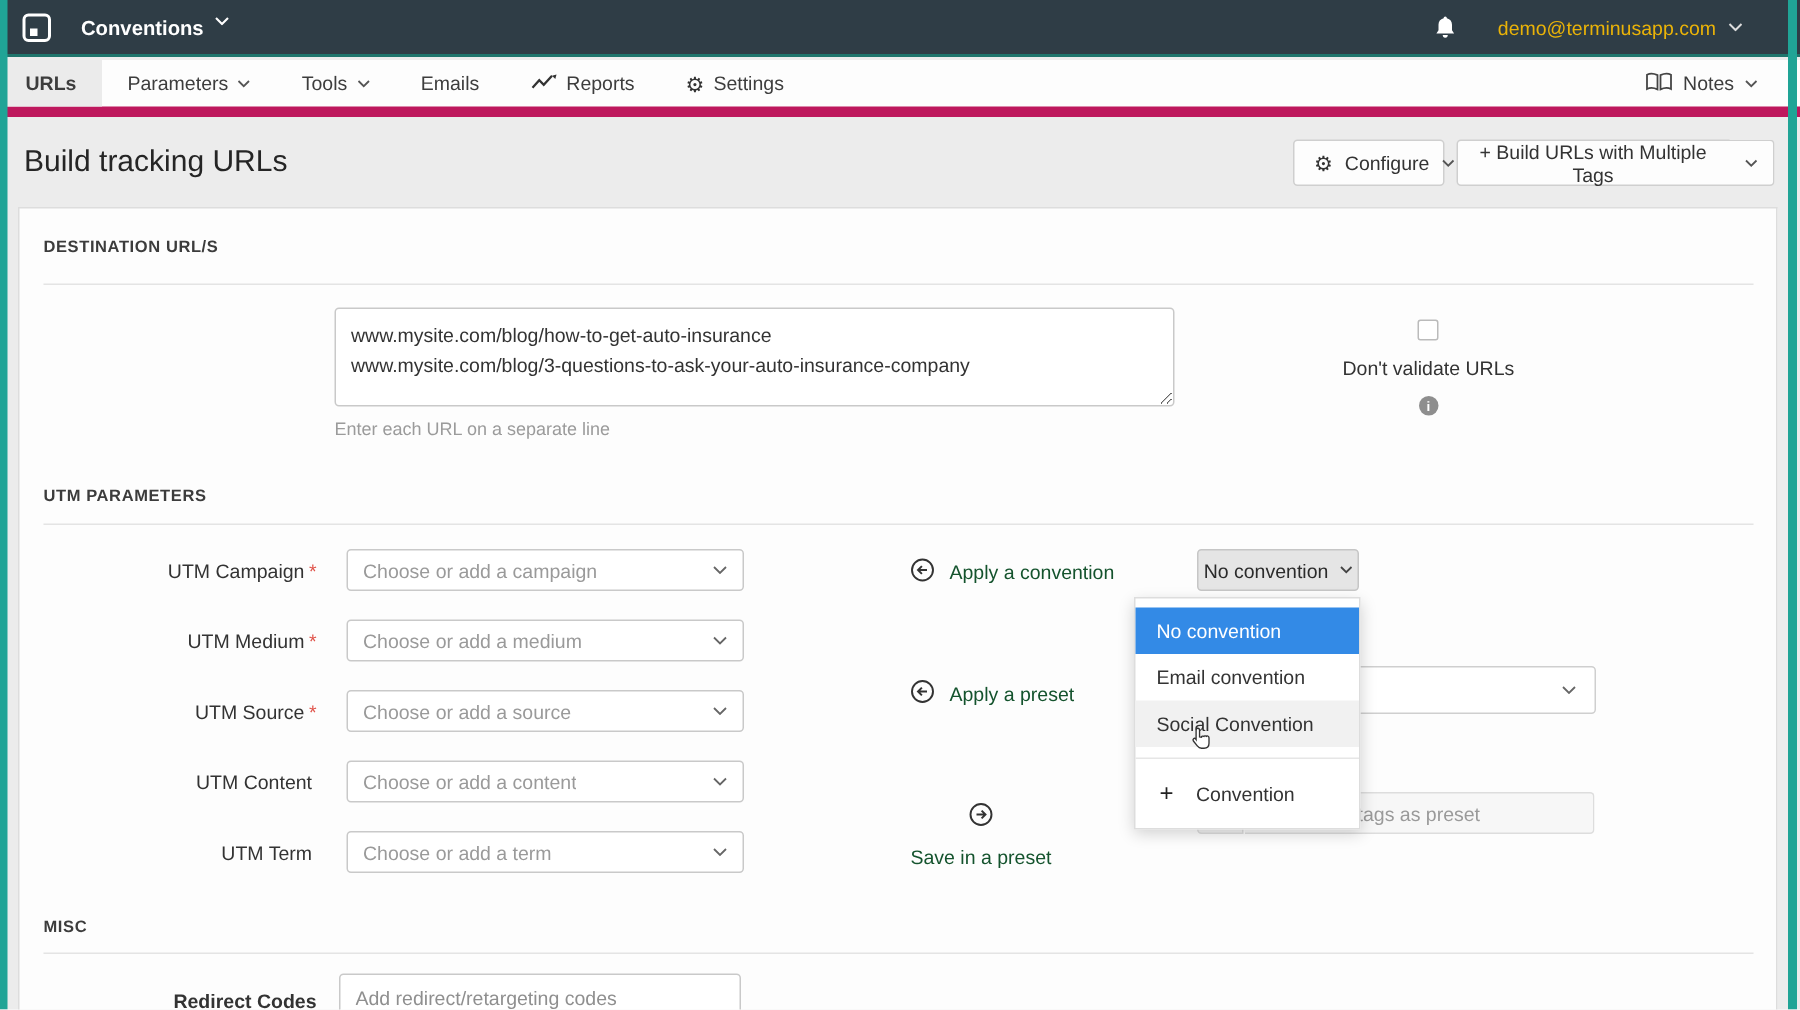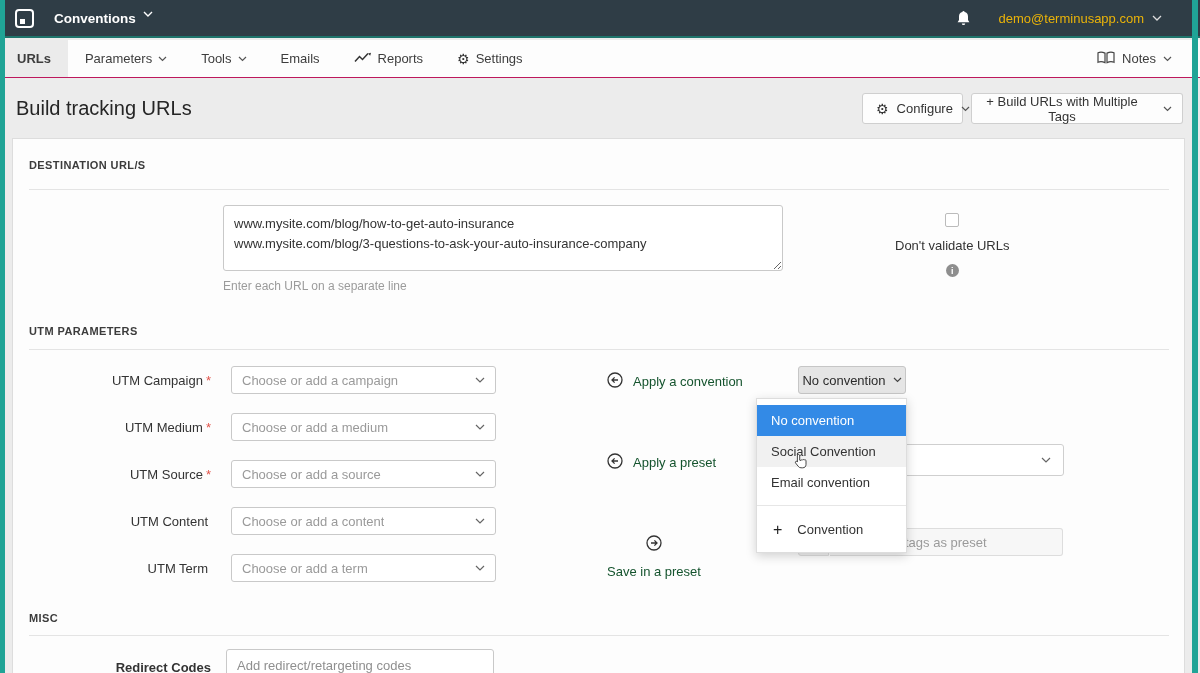--- a/index.html
+++ b/index.html
@@ -34,21 +34,21 @@
   .bell { margin-right:28px; cursor:pointer; display:flex; }
   .account {
     display:flex; align-items:center; gap:8px; margin-right:38px;
     font-size:13px; color:#eab308; cursor:pointer;
   }
   .chev-w svg, .chev-d svg { display:block; }
 
   
   .subnav {
     position:absolute; left:0; top:40px; width:1200px; height:38px;
-    background:#fdfdfd; border-bottom:1px solid #be185d;
+    background:#fdfdfd; border-bottom:7px solid #be185d;
     display:flex; align-items:stretch; font-size:13px; color:#3d3d3d; z-index:9;
   }
   .subnav .tab {
     display:flex; align-items:center; gap:6px; padding:0 17px; cursor:pointer; white-space:nowrap;
   }
   .subnav .tab.active { background:#ebebeb; font-weight:bold; }
   .subnav .right { margin-left:auto; display:flex; align-items:center; gap:7px; padding:0 28px; cursor:pointer; }
   .gear { font-size:14px; line-height:1; color:#333; }
 
   
@@ -367,29 +367,29 @@
           <path d="M5 8 H10.8 M8.4 5.4 L11 8 L8.4 10.6" stroke="#333" stroke-width="1.3" fill="none"></path>
         </svg>
     </span>
     <span>Save in a preset</span>
   </div>
   <button class="save-iconbtn"></button>
   <input class="save-input" placeholder="Save UTM tags as preset" style="">
 
   <div class="dropdown">
     <div class="dd-item selected">No convention</div>
+    <div class="dd-item">Email convention</div>
     <div class="dd-item hover">
       <span>Social Convention</span>
       <span class="cursor-glyph">
         <svg width="13" height="16" viewBox="0 0 13 16">
           <path d="M4.5 1.5 C5.3 1.5 5.7 2 5.7 2.8 V7.2 L7 7.4 C7 7 7.4 6.7 7.9 6.8 L8.6 7 C8.7 6.7 9.1 6.5 9.6 6.6 L10.3 6.9 C10.4 6.6 10.9 6.5 11.3 6.7 C11.8 6.9 12 7.3 12 7.9 V11.5 C12 13.5 10.8 14.8 8.7 14.8 H7 C5.8 14.8 5 14.3 4.2 13.3 L1.6 10 C1.2 9.5 1.3 8.9 1.7 8.5 C2.2 8.1 2.8 8.2 3.2 8.7 L3.4 9 V2.8 C3.4 2 3.8 1.5 4.5 1.5 Z" fill="#fff" stroke="#333" stroke-width="0.9"></path>
         </svg>
       </span>
     </div>
-    <div class="dd-item">Email convention</div>
     <div class="dd-divider"></div>
     <div class="dd-add">
       <span class="plus">+</span>
       <span>Convention</span>
     </div>
   </div>
 
   <div class="sec-head" style="top:473px;">MISC</div>
   <div class="divider" style="top:496px;"></div>
   <div class="frow" style="top:514px; left:0; width:500px;">

